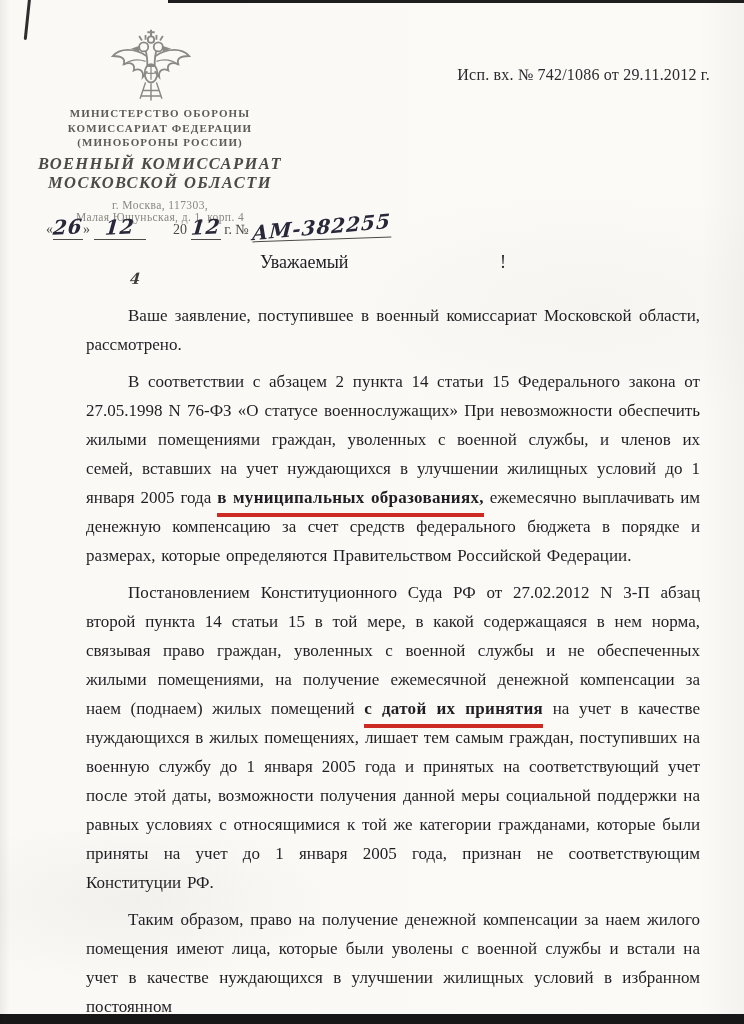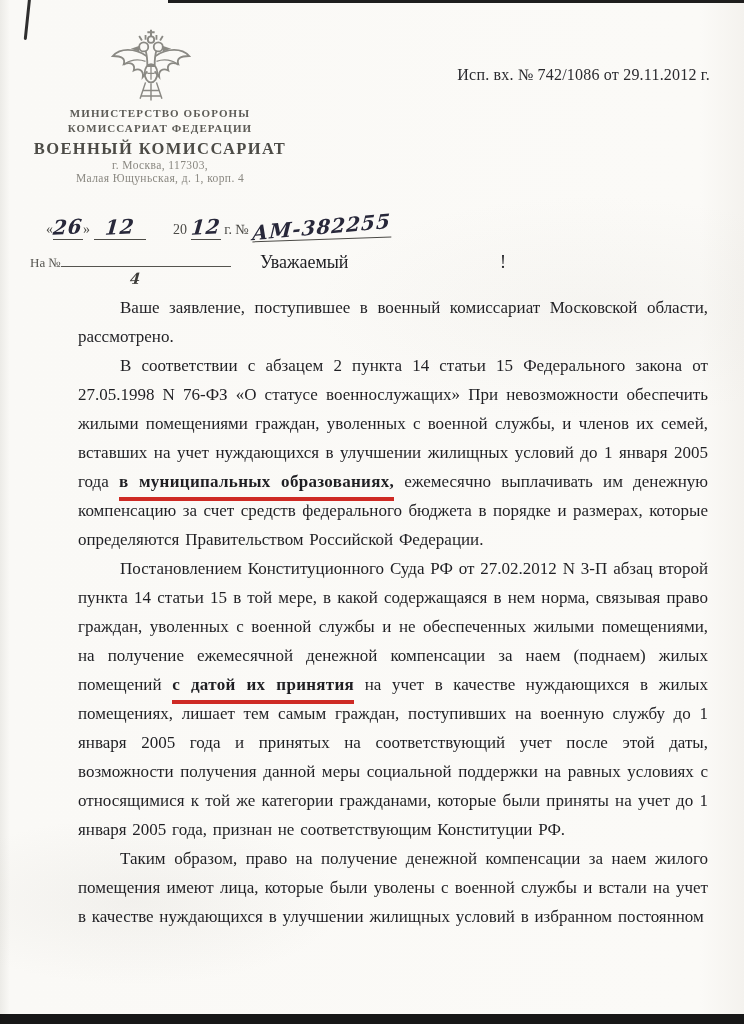--- a/index.html
+++ b/index.html
@@ -27,23 +27,23 @@
   .ref-line{
     position:absolute;top:66px;right:34px;
     font-size:16px;color:#2a2a2e;letter-spacing:.2px;
   }
   .emblem{position:absolute;left:104px;top:26px;width:94px;height:80px;opacity:.78;filter:blur(.4px);}
   .letterhead{
     position:absolute;left:12px;top:106px;width:296px;
     text-align:center;color:#55544f;
   }
   .lh-ministry{font-size:11px;font-weight:700;letter-spacing:1.1px;line-height:14.5px;color:#5c5b56;}
-  .lh-org{font-size:16.5px;font-weight:700;letter-spacing:1.4px;line-height:19px;color:#4c4b46;margin-top:4px;}
+  .lh-org{font-size:16.5px;font-weight:700;letter-spacing:1.4px;line-height:19px;color:#4c4b46;margin-top:4px;font-style:italic;}
   .lh-addr{font-size:11.5px;color:#8a8881;line-height:12.5px;letter-spacing:.4px;}
-  .lh-addr-wrap{margin-top:1px;}
+  .lh-addr-wrap{margin-top:7px;}
   
   .reg-line{
     position:absolute;left:46px;top:218px;width:330px;
     font-size:14px;color:#4b4a46;white-space:nowrap;
   }
   .hand{
     font-family:"DejaVu Serif",serif;font-style:italic;font-weight:600;
     color:#28283a;font-size:20px;display:inline-block;
     transform:rotate(-3deg) skewX(-8deg);letter-spacing:1px;
   }
@@ -61,21 +61,21 @@
   .salutation{
     position:absolute;left:260px;top:252px;font-size:18px;color:#1f1f23;text-align:center;
   }
   .salutation-excl{position:absolute;left:500px;top:252px;font-size:18px;color:#1f1f23;}
   
   .body-text{
     position:absolute;left:78px;top:293px;width:630px;
     font-size:17px;line-height:29px;color:#1f1f23;
     text-align:justify;
   }
-  .para{text-indent:42px;margin:0;word-spacing:1.5px;}
+  .para{text-indent:42px;margin:8px;word-spacing:1.5px;}
   .hl{
     font-weight:700;letter-spacing:.3px;
     border-bottom:4px solid #ce2a24;padding-bottom:6px;
   }
 </style>
 </head>
 <body>
 
 <div class="page">
 
@@ -104,37 +104,36 @@
 
     <ellipse cx="50" cy="52" rx="7" ry="10"></ellipse>
     <path d="M50 45 l0 14 M46 52 l8 0" stroke-width="1.4"></path>
 
     <path d="M44 62 L38 80 M50 63 L50 82 M56 62 L62 80 M41 71 L59 71 M39 77 L61 77" stroke-width="1.6"></path>
   </svg>
 
   <div class="letterhead">
     <div class="lh-ministry">МИНИСТЕРСТВО ОБОРОНЫ</div>
     <div class="lh-ministry">КОМИССАРИАТ ФЕДЕРАЦИИ</div>
+    <div class="lh-ministry">(МИНОБОРОНЫ РОССИИ)</div>
     <div class="lh-org">ВОЕННЫЙ КОМИССАРИАТ</div>
+    <div class="lh-org" style="margin-top:0;">МОСКОВСКОЙ ОБЛАСТИ</div>
     <div class="lh-addr-wrap">
       <div class="lh-addr">г. Москва, 117303,</div>
       <div class="lh-addr">Малая Ющуньская, д. 1, корп. 4</div>
     </div>
   </div>
 
   <div class="reg-line">
     <span>«</span><span class="blank day"><span class="hand">26</span></span><span>»</span>
     <span class="blank month"><span class="hand">12</span></span>
     <span class="blank yr" style="border-bottom:none;margin-left:20px;">20</span><span class="blank yr"><span class="hand">12</span></span><span> г. №</span>
     <span class="blank num"><span class="hand">АМ-382255</span></span>
   </div>
 
-  <div class="na-line">
-    <span>На №</span><span class="na-underline"></span>
-  </div>
   <div class="na-note hand" style="font-size:15px;">4</div>
   <div class="salutation">Уважаемый</div>
   <div class="salutation-excl">!</div>
 
   <div class="body-text">
       <div class="para"><span>Ваше заявление, поступившее в военный комиссариат Московской области, рассмотрено.</span></div>
       <div class="para"><span>В соответствии с абзацем 2  пункта 14 статьи 15 Федерального закона от 27.05.1998 N 76-ФЗ «О статусе военнослужащих» При невозможности обеспечить жилыми помещениями граждан, уволенных с военной службы, и членов их семей, вставших на учет нуждающихся в улучшении жилищных условий до 1 января 2005 года </span><span class="hl">в муниципальных образованиях,</span><span> ежемесячно выплачивать им денежную компенсацию за счет средств федерального бюджета в порядке и размерах, которые определяются Правительством Российской Федерации.</span></div>
       <div class="para"><span>Постановлением Конституционного Суда РФ от 27.02.2012 N 3-П абзац второй пункта 14 статьи 15 в той мере, в какой содержащаяся в нем норма, связывая право граждан, уволенных с военной службы и не обеспеченных жилыми помещениями, на получение ежемесячной денежной компенсации за наем (поднаем) жилых помещений </span><span class="hl">с датой их принятия</span><span> на учет в качестве нуждающихся в жилых помещениях, лишает тем самым граждан, поступивших на военную службу до 1 января 2005 года и принятых на соответствующий учет после этой даты, возможности получения данной меры социальной поддержки на равных условиях с относящимися к той же категории гражданами, которые были приняты на учет до 1 января 2005 года, признан не соответствующим Конституции РФ.</span></div>
       <div class="para"><span>Таким образом, право на получение денежной компенсации за наем жилого помещения имеют лица, которые были уволены с военной службы и встали на учет в качестве нуждающихся в улучшении жилищных условий в избранном постоянном</span></div>
     </div>

